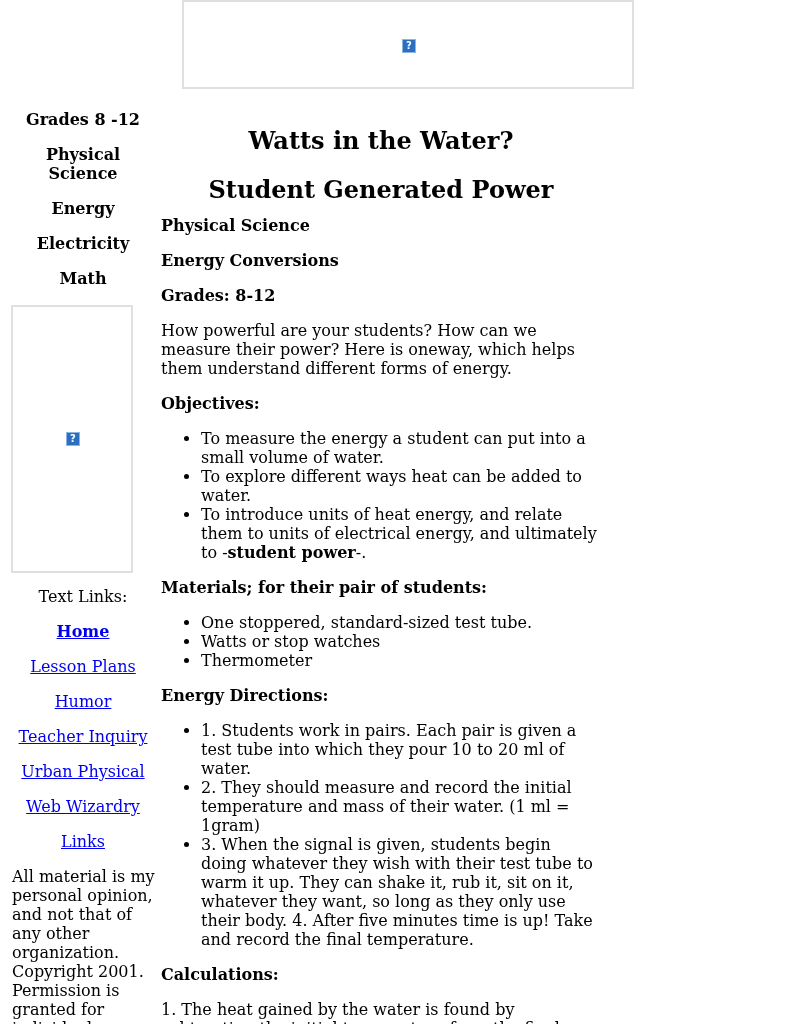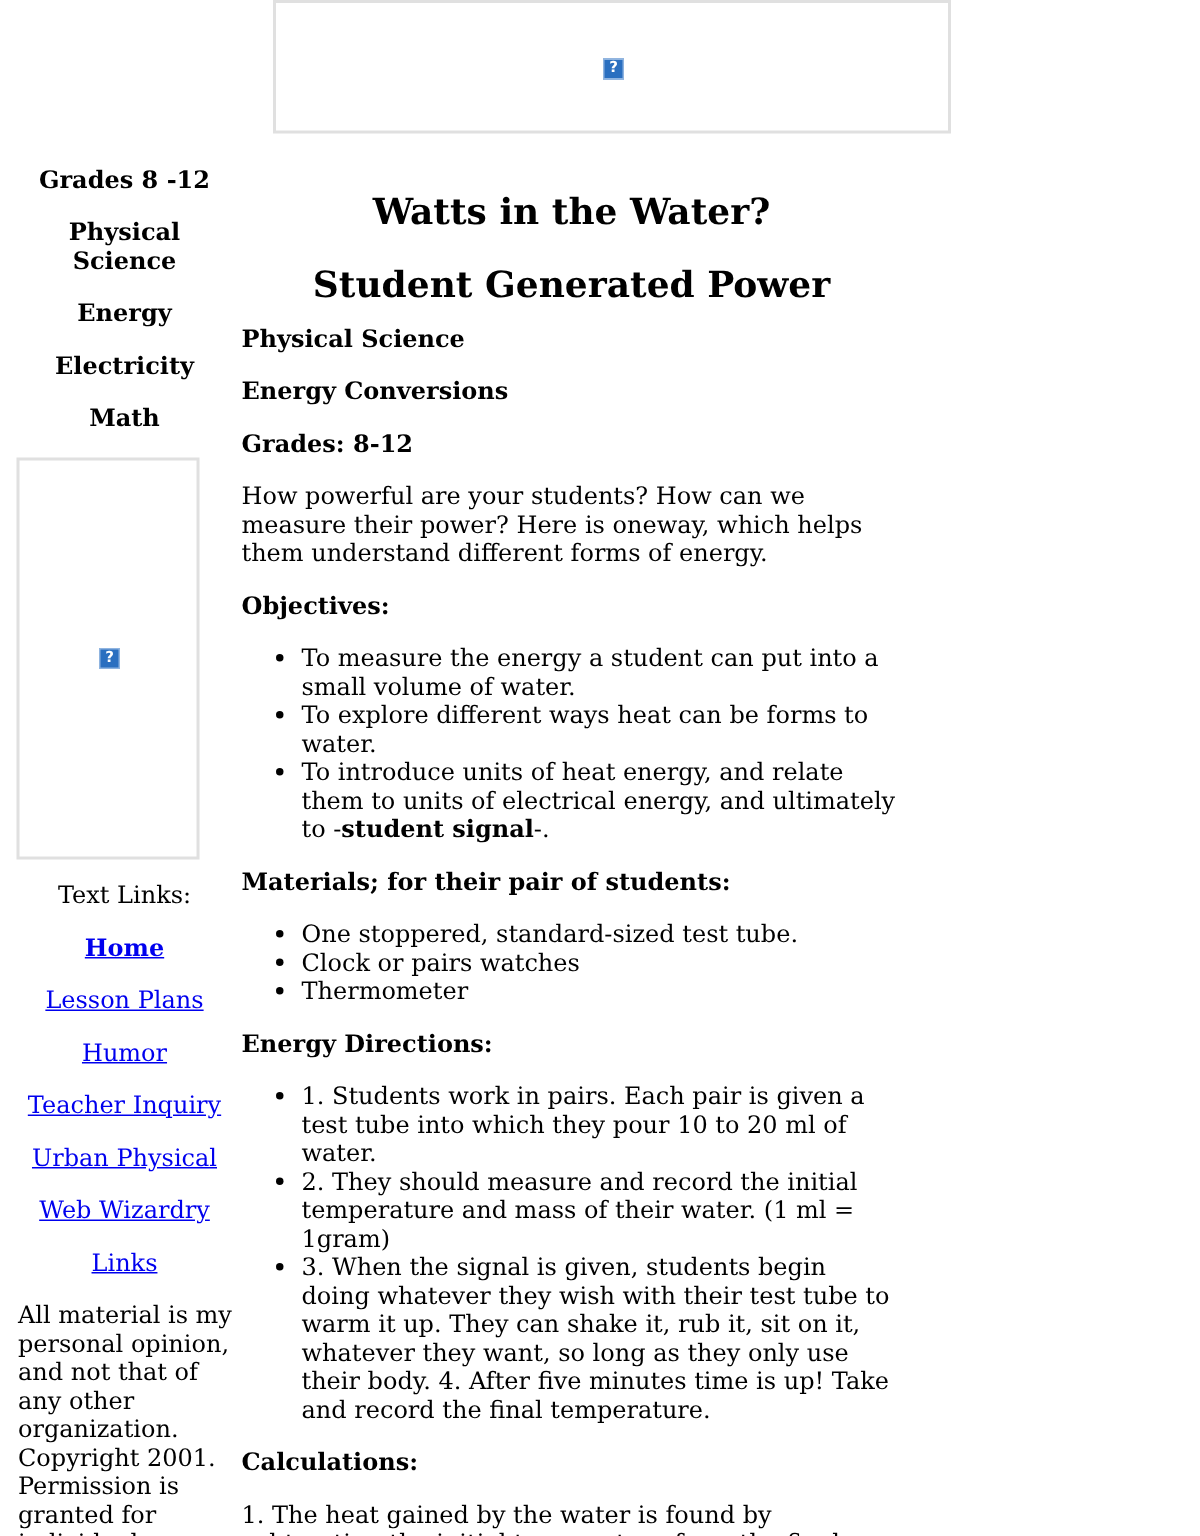--- a/index.html
+++ b/index.html
@@ -81,28 +81,28 @@
   <h1 class="t1">Watts in the Water?</h1>
   <h1 class="t2">Student Generated Power</h1>
   <div class="sub" style="margin-top:10px">Physical Science</div>
   <div class="sub">Energy Conversions</div>
   <div class="sub">Grades: 8-12</div>
   <p>How powerful are your students? How can we measure their power? Here is oneway, which helps them understand different forms of energy.</p>
 
   <div class="sub">Objectives:</div>
   <ul>
     <li>To measure the energy a student can put into a small volume of water.</li>
-    <li>To explore different ways heat can be forms to water.</li>
-    <li><span>To introduce units of heat energy, and relate them to units of electrical energy, and ultimately to -</span><b>student signal</b><span>-.</span></li>
+    <li>To explore different ways heat can be added to water.</li>
+    <li><span>To introduce units of heat energy, and relate them to units of electrical energy, and ultimately to -</span><b>student power</b><span>-.</span></li>
   </ul>
 
   <div class="sub">Materials; for their pair of students:</div>
   <ul>
     <li>One stoppered, standard-sized test tube.</li>
-    <li>Clock or pairs watches</li>
+    <li>Watts or stop watches</li>
     <li>Thermometer</li>
   </ul>
 
   <div class="sub">Energy Directions:</div>
   <ul>
     <li>1. Students work in pairs. Each pair is given a test tube into which they pour 10 to 20 ml of water.</li>
     <li>2. They should measure and record the initial temperature and mass of their water. (1 ml = 1gram)</li>
     <li>3. When the signal is given, students begin doing whatever they wish with their test tube to warm it up. They can shake it, rub it, sit on it, whatever they want, so long as they only use their body. 4. After five minutes time is up! Take and record the final temperature.</li>
   </ul>
 

